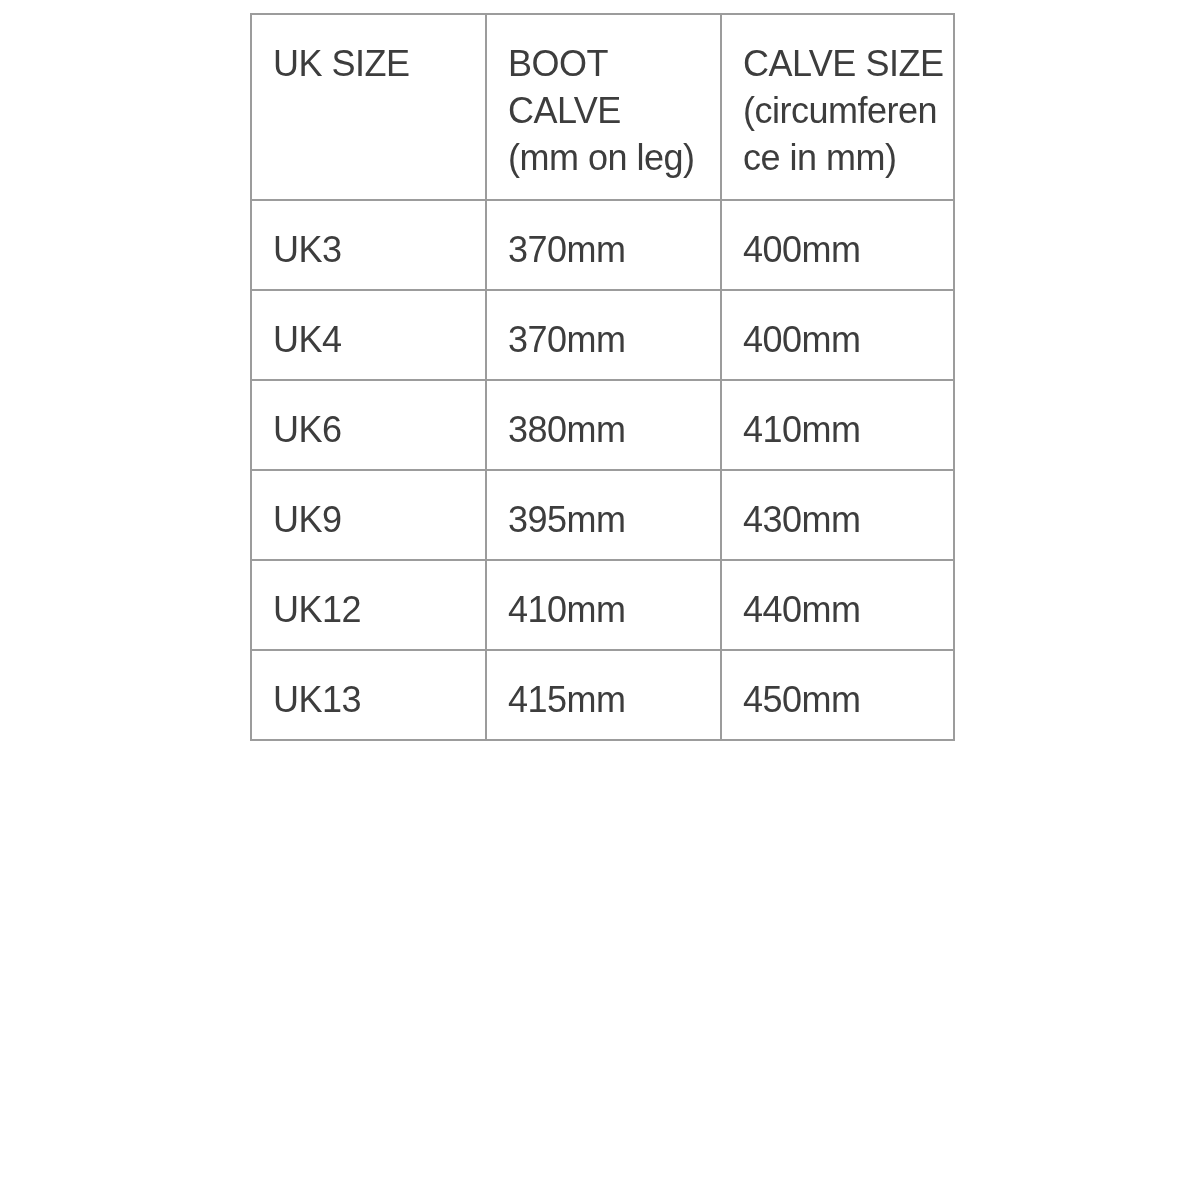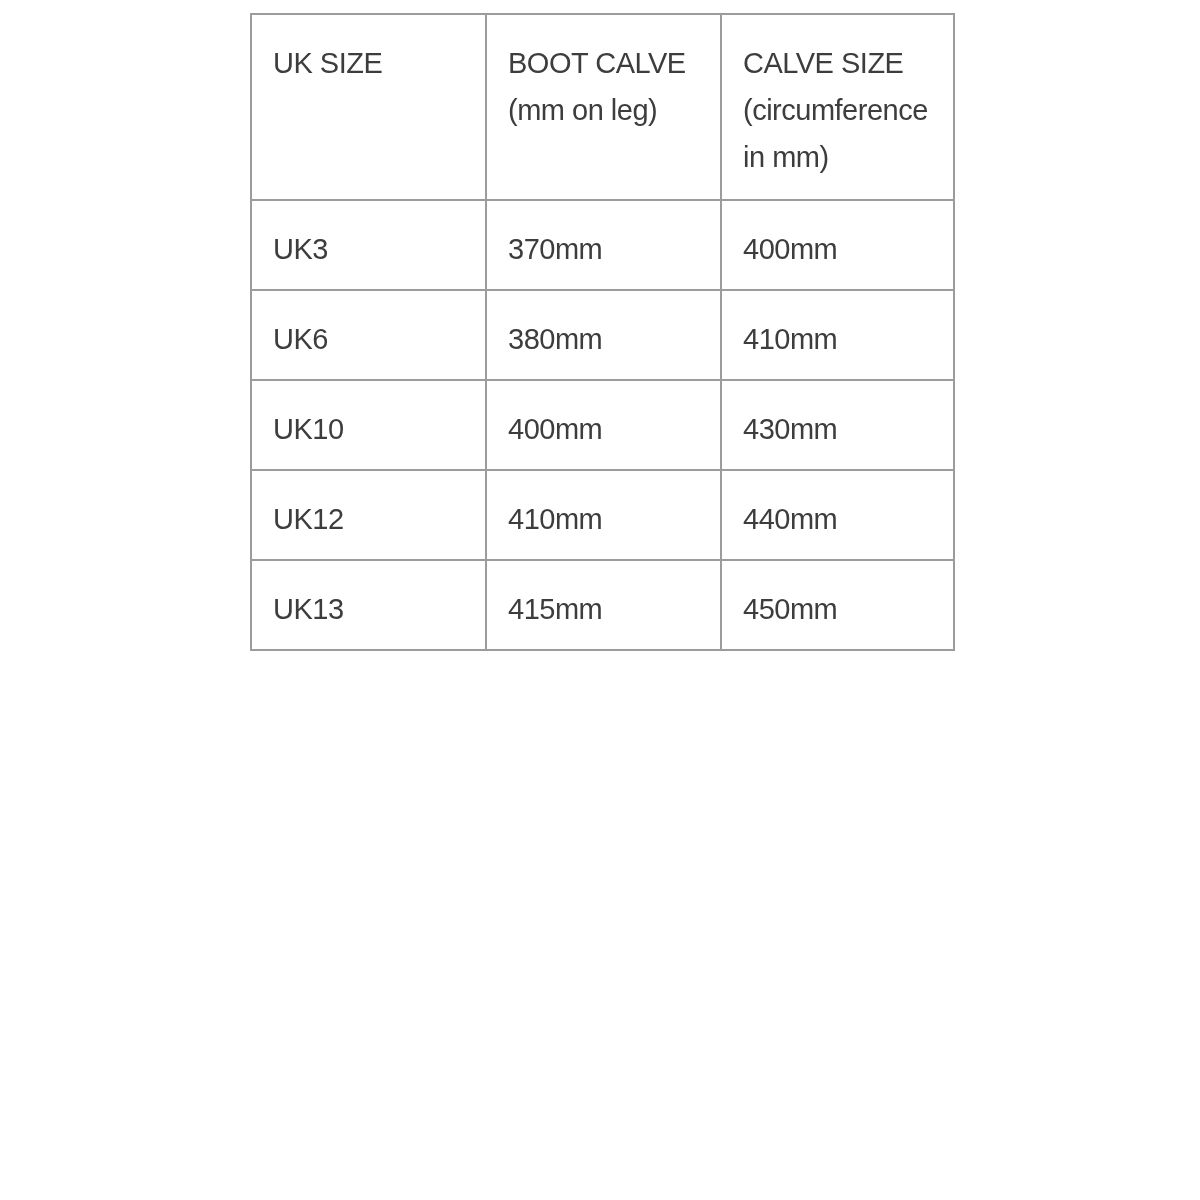--- a/index.html
+++ b/index.html
@@ -29,21 +29,21 @@
     border-collapse: collapse;
     table-layout: fixed;
   }
   .size-table th,
   .size-table td {
     border: 2px solid var(--border);
     background: var(--bg);
     color: var(--text);
     text-align: left;
     vertical-align: top;
-    font-size: 29px;
+    font-size: 36px;
     line-height: 47px;
     font-weight: 400;
     letter-spacing: -0.5px;
     padding: 25px 6px 8px 21px;
     overflow-wrap: break-word;
     word-break: break-word;
   }
   .size-table th {
     height: 186px;
     font-weight: 400;
@@ -80,27 +80,32 @@
           </th>
         </tr>
     </thead>
     <tbody>
         <tr>
           <td>UK3</td>
           <td>370mm</td>
           <td>400mm</td>
         </tr>
         <tr>
+          <td>UK4</td>
+          <td>370mm</td>
+          <td>400mm</td>
+        </tr>
+        <tr>
           <td>UK6</td>
           <td>380mm</td>
           <td>410mm</td>
         </tr>
         <tr>
-          <td>UK10</td>
-          <td>400mm</td>
+          <td>UK9</td>
+          <td>395mm</td>
           <td>430mm</td>
         </tr>
         <tr>
           <td>UK12</td>
           <td>410mm</td>
           <td>440mm</td>
         </tr>
         <tr>
           <td>UK13</td>
           <td>415mm</td>

